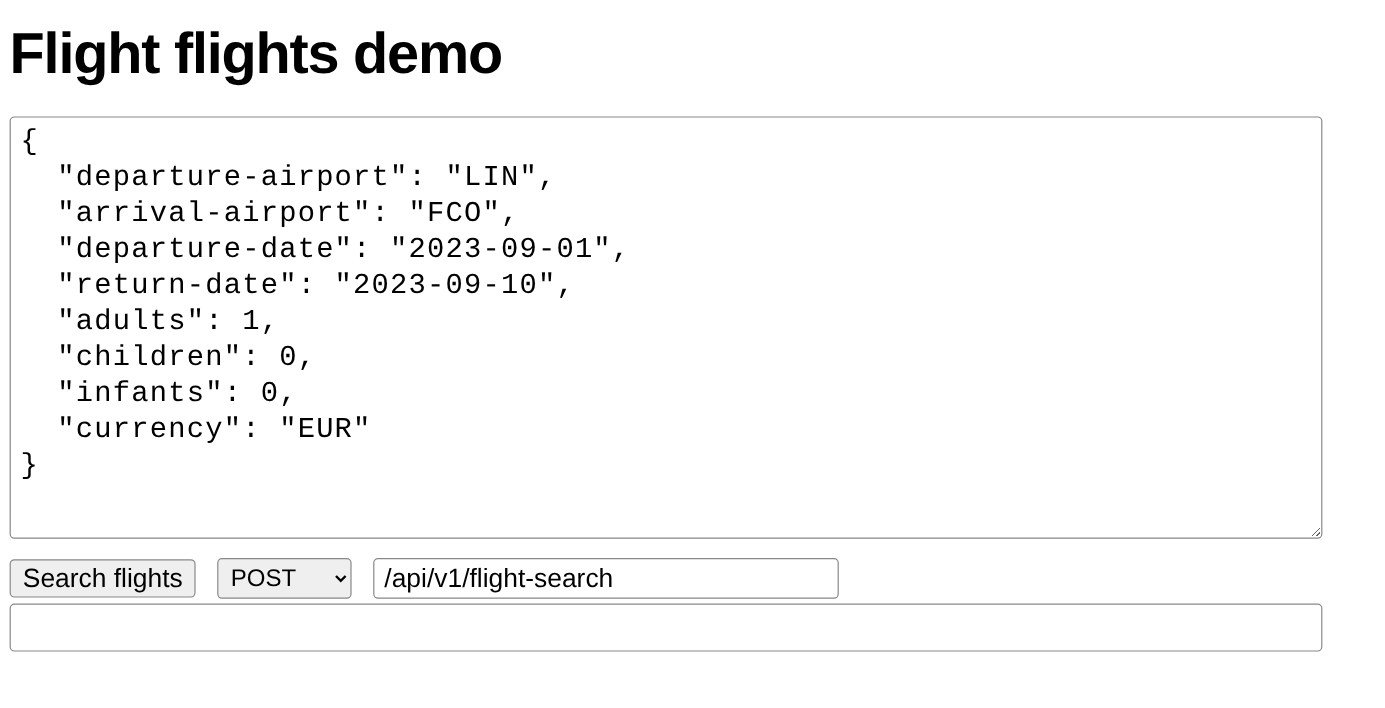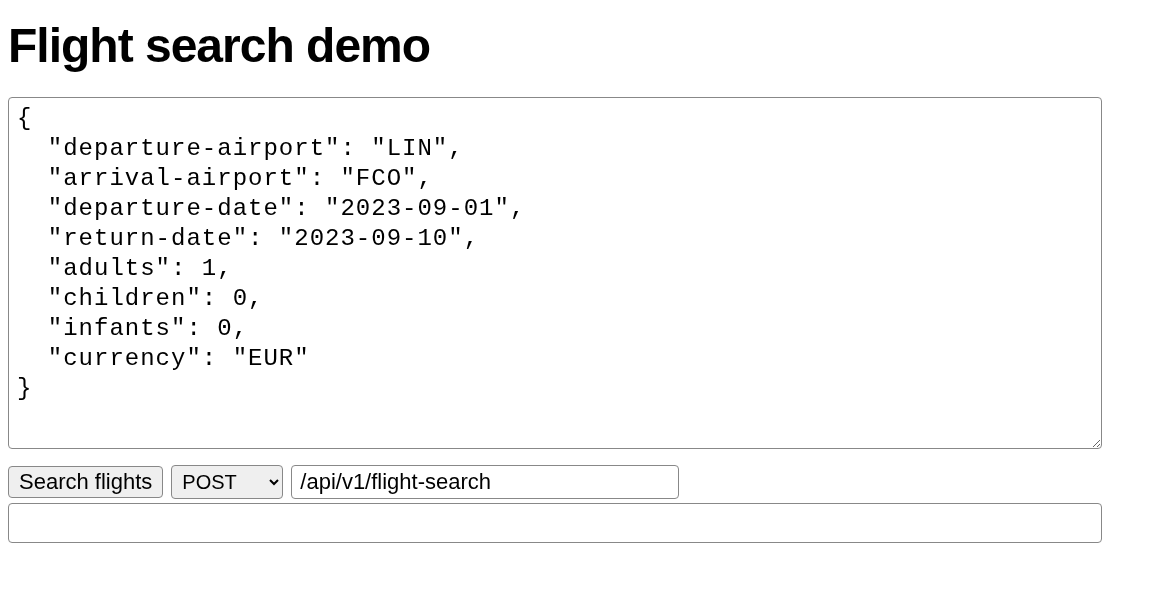--- a/index.html
+++ b/index.html
@@ -30,21 +30,21 @@
       resize: both;
       display: block;
       margin-bottom: 16px;
       line-height: 1.25;
       white-space: pre;
       overflow: auto;
     }
     .controls-row {
       display: flex;
       align-items: center;
-      gap: 8px;
+      gap: 18px;
       margin-bottom: 4px;
     }
     .search-button {
       font-size: 22px;
       padding: 2px 10px;
       border: 1px solid #888;
       border-radius: 4px;
       background: #efefef;
       cursor: pointer;
       font-family: Arial, Helvetica, sans-serif;
@@ -72,21 +72,21 @@
       height: 40px;
       border: 1px solid #888;
       border-radius: 4px;
       padding: 6px 8px;
       overflow: hidden;
     }
   </style>
 </head>
 <body>
 
-<h1>Flight search demo</h1>
+<h1>Flight flights demo</h1>
 
 <textarea class="json-textarea" style="">{
   "departure-airport": "LIN",
   "arrival-airport": "FCO",
   "departure-date": "2023-09-01",
   "return-date": "2023-09-10",
   "adults": 1,
   "children": 0,
   "infants": 0,
   "currency": "EUR"

